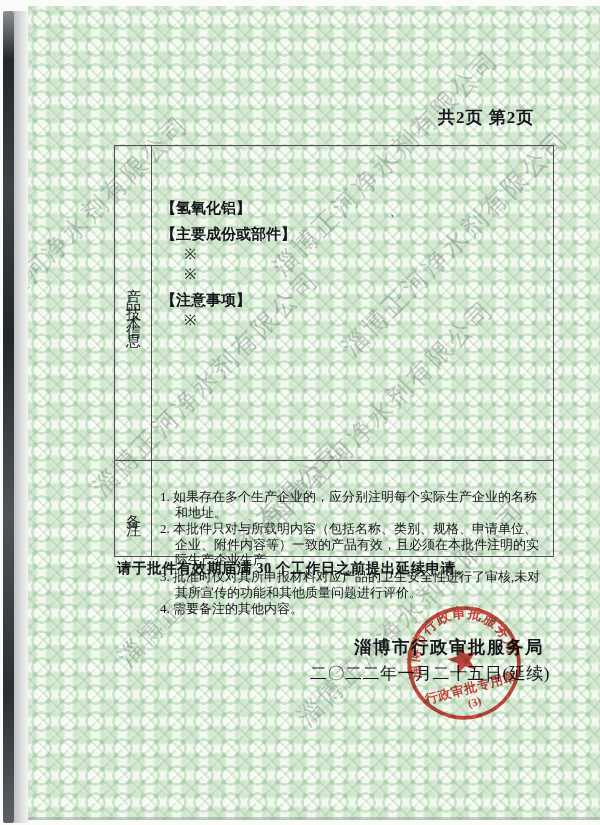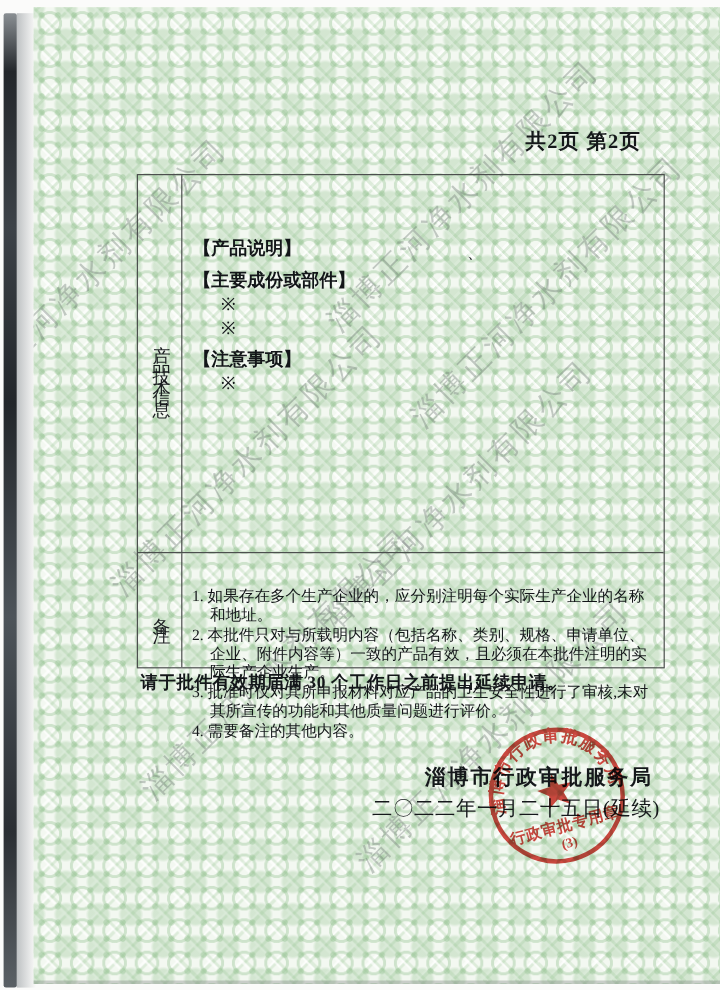--- a/index.html
+++ b/index.html
@@ -92,21 +92,21 @@
     <div class="page-indicator">共2页 第2页</div>
 
     <div class="stray-mark">、</div>
 
     <div class="doc-table">
       <div class="row row1">
         <div class="hcell">
           <span class="vtext">产品技术信息</span>
         </div>
         <div class="ccell info-content">
-          <p class="sec-heading first">【产品说明】</p>
+          <p class="sec-heading first">【氢氧化铝】</p>
           <p class="sec-heading">【主要成份或部件】</p>
           <p class="sec-line">※</p>
           <p class="sec-line">※</p>
           <p class="sec-heading">【注意事项】</p>
           <p class="sec-line">※</p>
         </div>
       </div>
       <div class="row row2">
         <div class="hcell">
           <span class="vtext short">备注</span>

